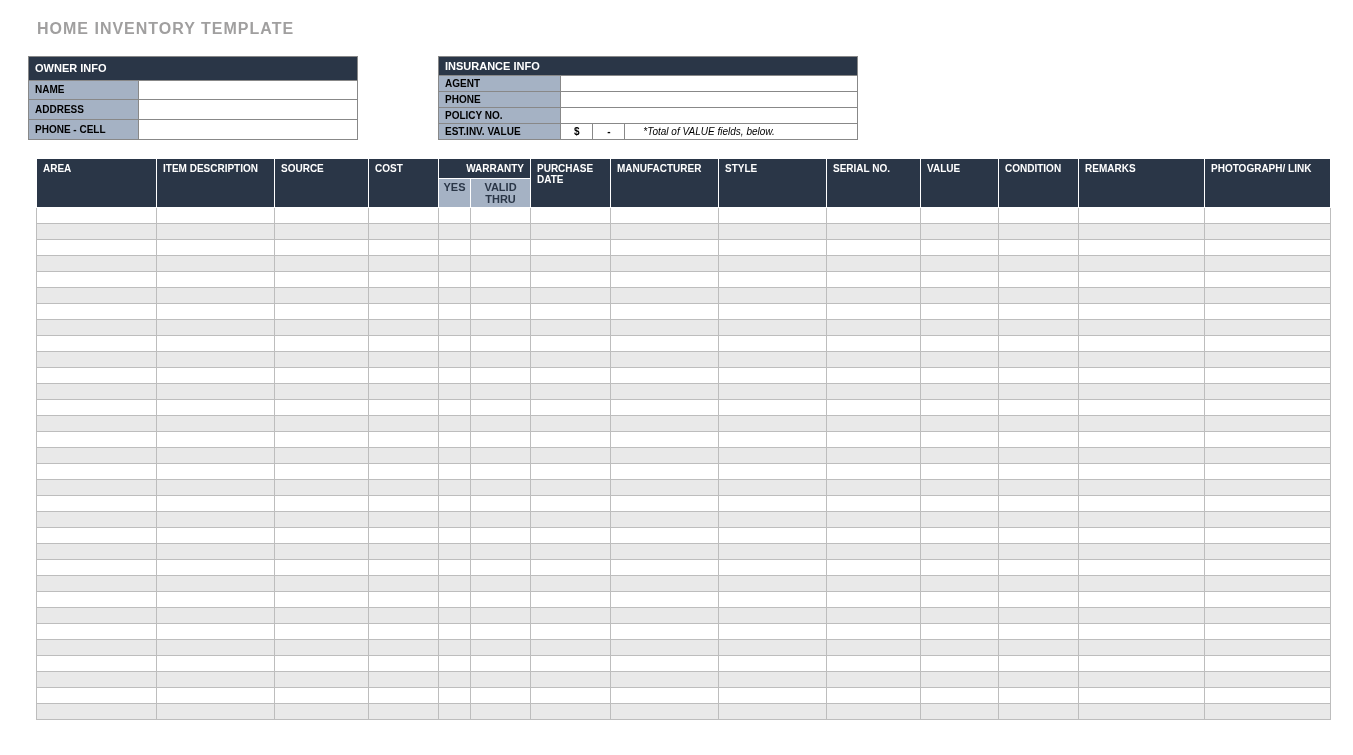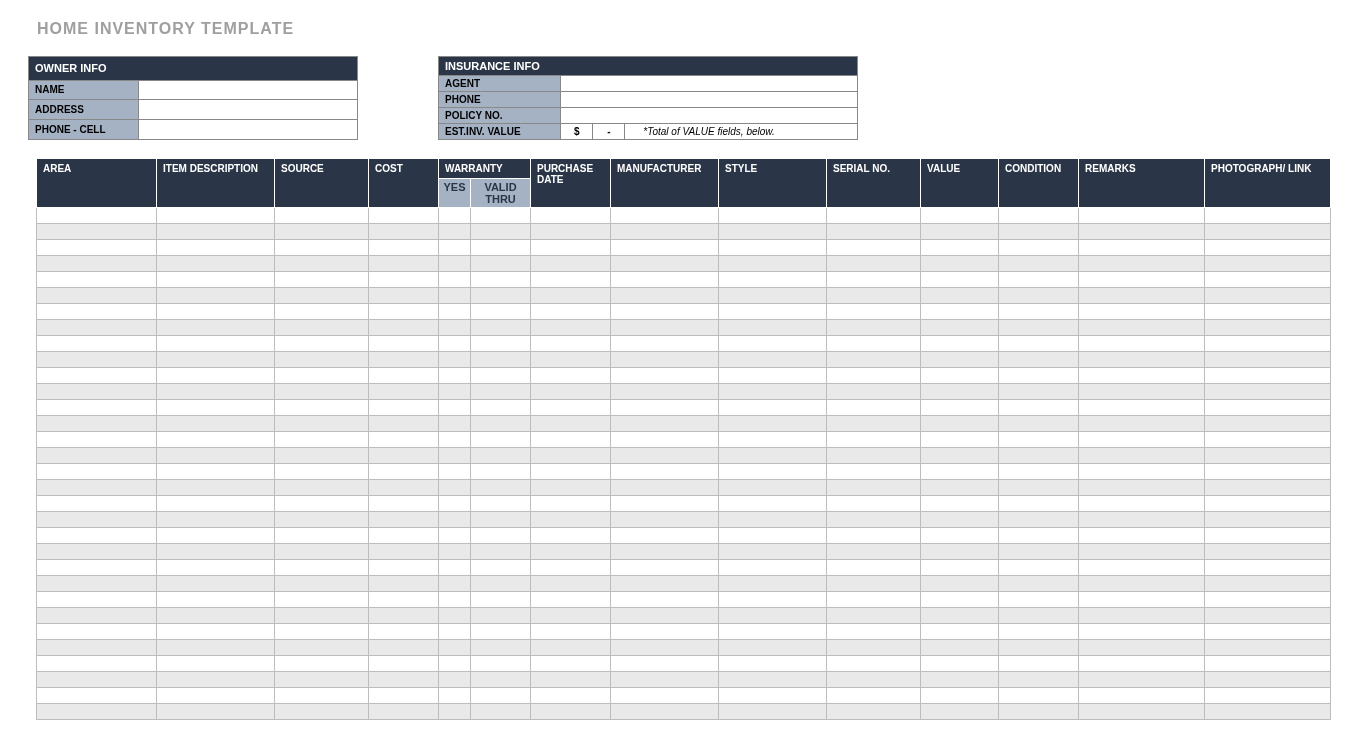--- a/index.html
+++ b/index.html
@@ -178,21 +178,21 @@
     <col style="width:80px">
     <col style="width:126px">
     <col style="width:126px">
   </colgroup>
   <thead>
     <tr>
       <th rowspan="2">AREA</th>
       <th rowspan="2">ITEM DESCRIPTION</th>
       <th rowspan="2">SOURCE</th>
       <th rowspan="2">COST</th>
-      <th colspan="2" style="text-align:left;">WARRANTY</th>
+      <th colspan="2" style="text-align:right;">WARRANTY</th>
       <th rowspan="2">PURCHASE DATE</th>
       <th rowspan="2">MANUFACTURER</th>
       <th rowspan="2">STYLE</th>
       <th rowspan="2">SERIAL NO.</th>
       <th rowspan="2">VALUE</th>
       <th rowspan="2">CONDITION</th>
       <th rowspan="2">REMARKS</th>
       <th rowspan="2">PHOTOGRAPH/ LINK</th>
     </tr>
     <tr>

